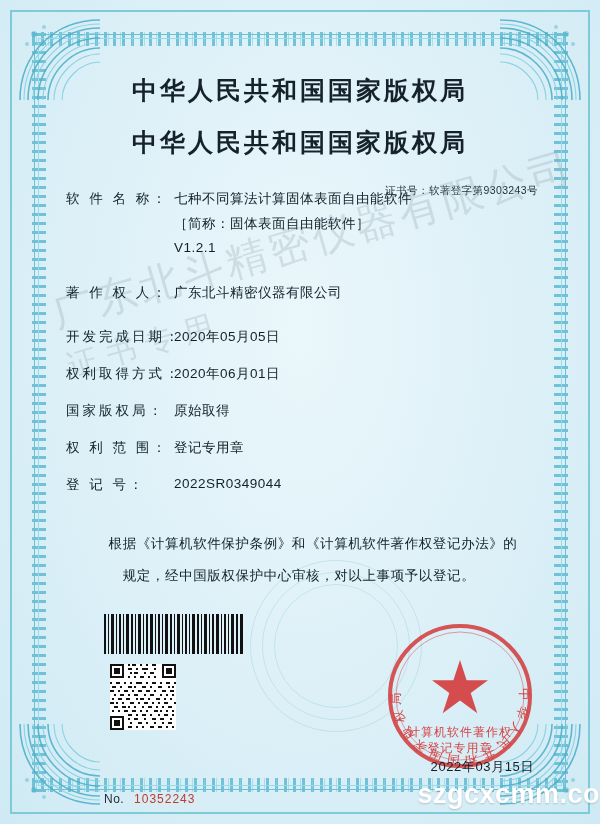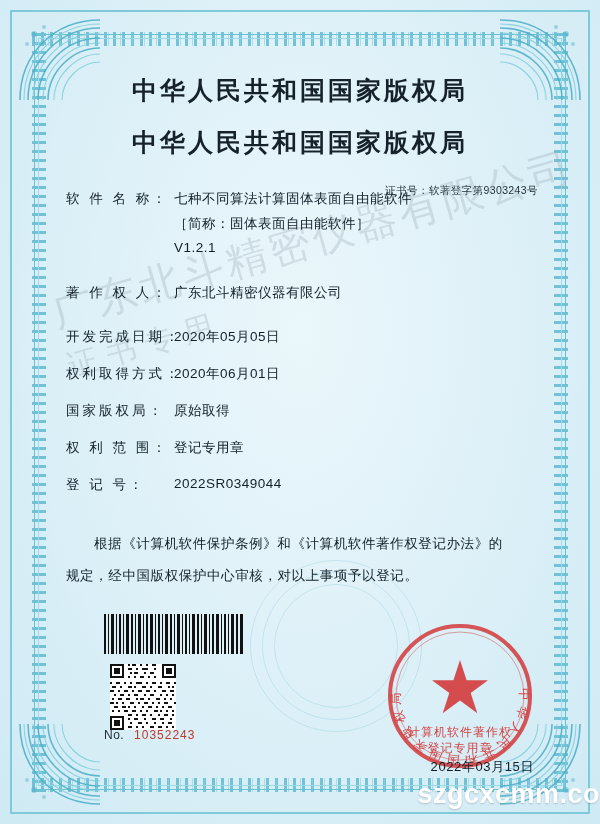--- a/index.html
+++ b/index.html
@@ -177,20 +177,21 @@
   
   .para {
     position: absolute;
     left: 66px;
     top: 528px;
     width: 466px;
     font-size: 13.5px;
     color: #12202a;
     line-height: 32px;
     letter-spacing: .6px;
+    text-align: center;
   }
   .para .indent { text-indent: 28px; display:block; }
 
   
   .barcode {
     position: absolute;
     left: 104px;
     top: 614px;
     width: 140px;
     height: 40px;
@@ -198,21 +199,21 @@
   .qr {
     position: absolute;
     left: 110px;
     top: 664px;
     width: 66px;
     height: 66px;
   }
   .serial {
     position: absolute;
     left: 104px;
-    top: 728px;
+    top: 792px;
     font-size: 12px;
     color: #1d2b33;
     letter-spacing: .5px;
     text-align: right;
   }
   .serial .num { color: #c0392b; margin-left: 6px; letter-spacing: 1px; }
 
   
   .seal {
     position: absolute;

